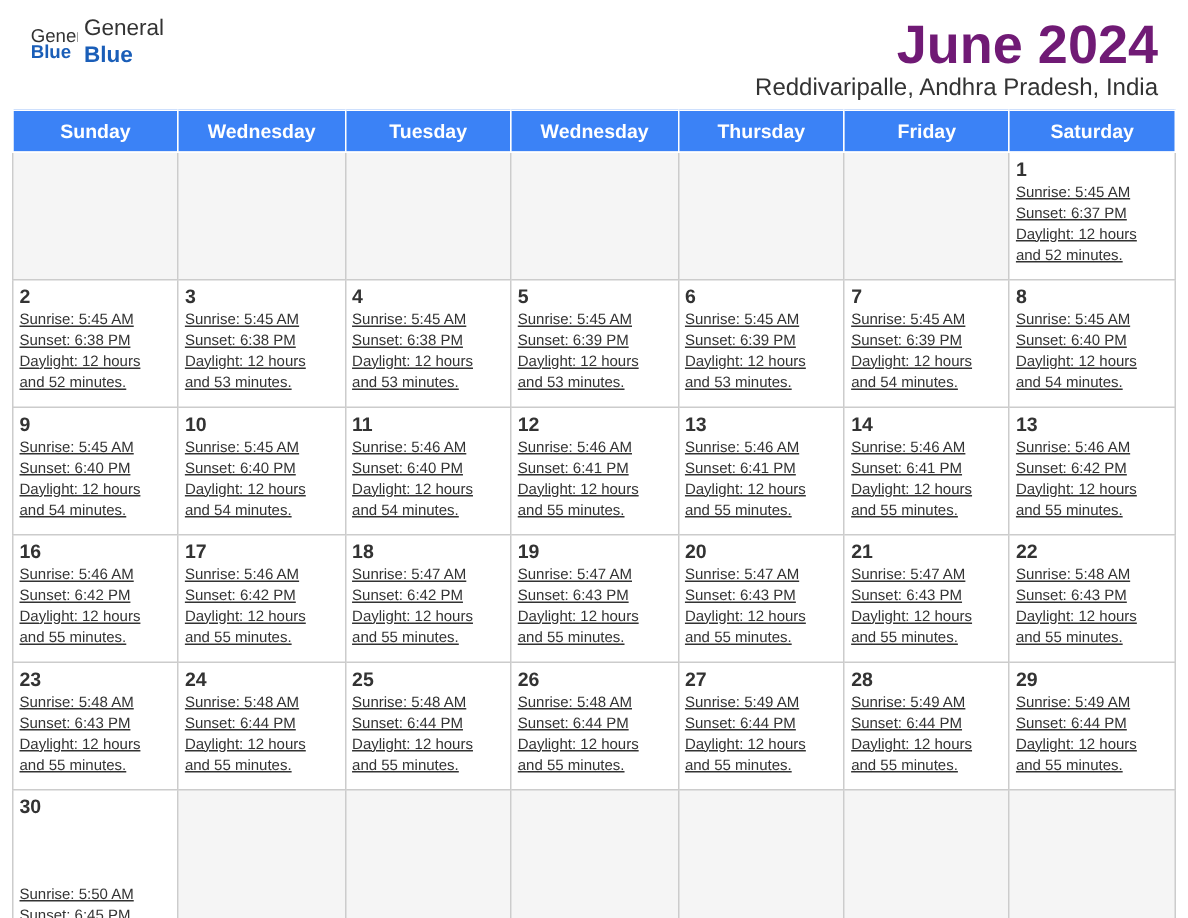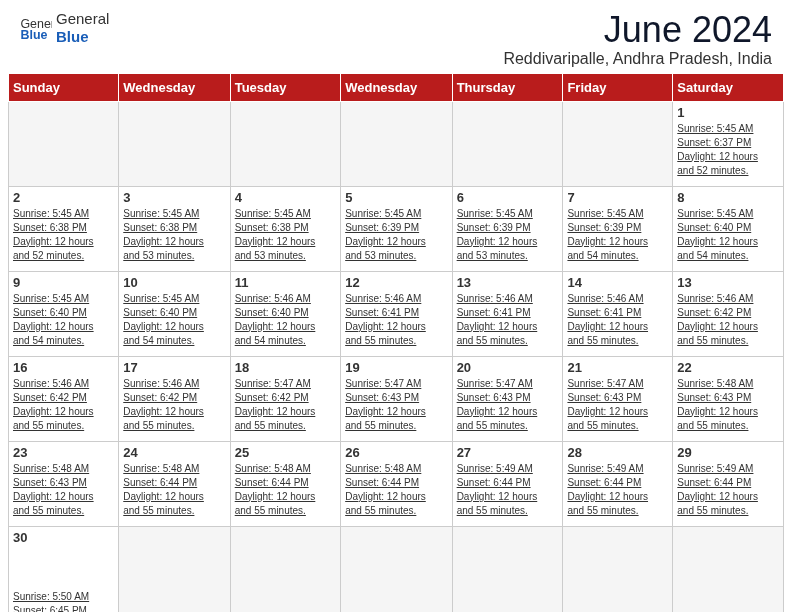--- a/index.html
+++ b/index.html
@@ -22,41 +22,41 @@
     }
     .logo-icon {
       width: 32px;
       height: 28px;
     }
     .title-block {
       text-align: right;
     }
     .cal-title {
       font-size: 36px;
-      font-weight: normal;
-      color: #0f172a;
+      font-weight: bold;
+      color: #701a75;
       line-height: 1.1;
     }
     .cal-subtitle {
       font-size: 16px;
       color: #333;
     }
     .calendar {
       width: 100%;
       border-collapse: collapse;
       margin: 0;
       padding: 0 0px;
     }
     .calendar thead tr th {
-      background-color: #b91c1c;
+      background-color: #3b82f6;
       color: #fff;
       font-size: 13px;
       font-weight: bold;
       padding: 6px 4px;
-      text-align: left;
+      text-align: center;
       border: 1px solid #fff;
     }
     .calendar tbody tr td {
       vertical-align: top;
       border: 1px solid #ccc;
       padding: 3px 4px;
       font-size: 10px;
       color: #333;
       width: 113px;
       min-height: 80px;

